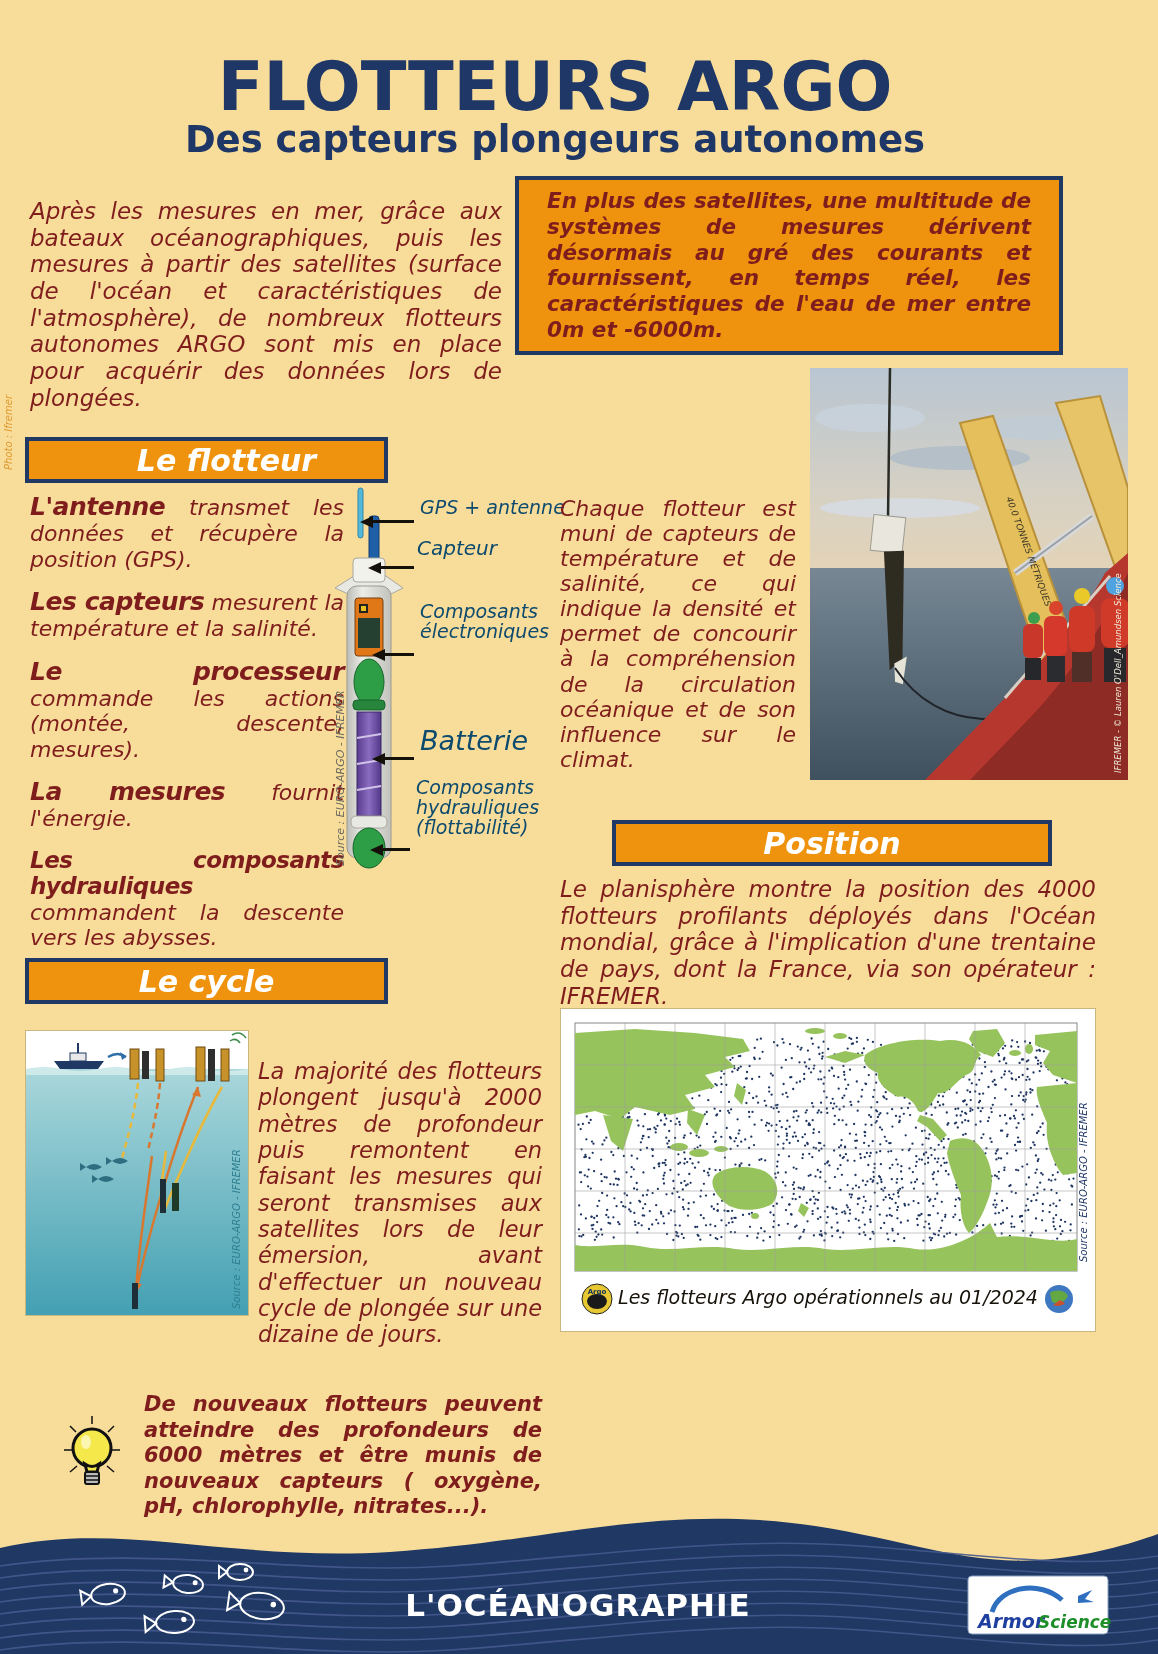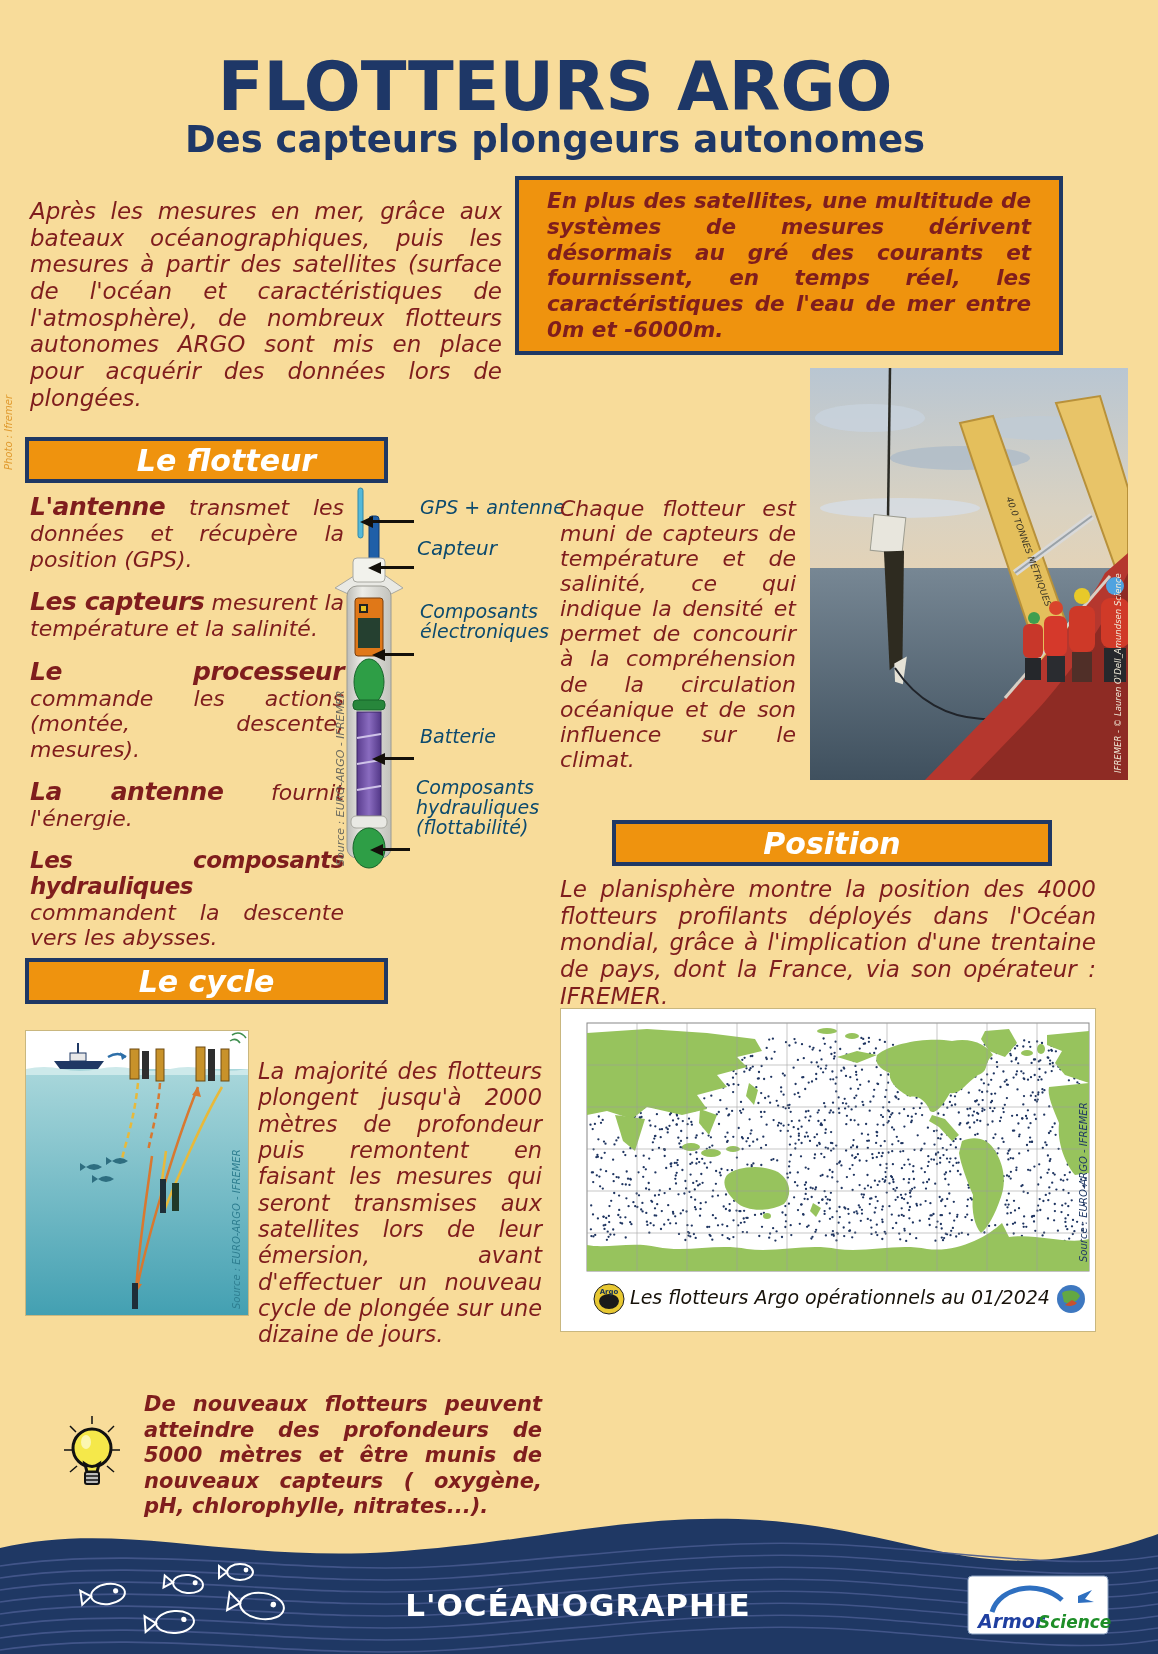--- a/index.html
+++ b/index.html
@@ -108,21 +108,21 @@
     <div class="para" style="font-size:22px;margin-bottom:15px;">
       <span class="lead">L'antenne</span><span> transmet les données et récupère la position (GPS).</span>
     </div>
     <div class="para" style="font-size:22px;margin-bottom:15px;">
       <span class="lead">Les capteurs</span><span> mesurent la température et la salinité.</span>
     </div>
     <div class="para" style="font-size:22px;margin-bottom:15px;">
       <span class="lead">Le processeur</span><span> commande les actions (montée, descente, mesures).</span>
     </div>
     <div class="para" style="font-size:22px;margin-bottom:15px;">
-      <span class="lead">La antenne</span><span> fournit l'énergie.</span>
+      <span class="lead">La mesures</span><span> fournit l'énergie.</span>
     </div>
     <div class="para" style="font-size:22px;">
       <span class="lead" style="font-size:23px;">Les composants hydrauliques</span><span> commandent la descente vers les abysses.</span>
     </div>
   </div>
 
   <div class="abs" style="left:333px;top:486px;width:72px;height:392px;">
     <svg width="72" height="392" viewBox="0 0 72 392">
       <defs>
         <linearGradient id="body" x1="0" y1="0" x2="1" y2="0">
@@ -160,31 +160,31 @@
   <div class="abs arrow" style="left:372px;top:520px;width:42px;"></div>
   <div class="abs arrow" style="left:380px;top:566px;width:34px;"></div>
   <div class="abs arrow" style="left:384px;top:653px;width:30px;"></div>
   <div class="abs arrow" style="left:384px;top:757px;width:30px;"></div>
   <div class="abs arrow" style="left:382px;top:848px;width:28px;"></div>
 
   <div class="abs dlabel" style="left:420px;top:498px;">GPS + antenne</div>
   <div class="abs dlabel" style="left:417px;top:538px;font-size:20px;">Capteur</div>
   <div class="abs dlabel" style="left:420px;top:602px;">Composants
 électroniques</div>
-  <div class="abs dlabel" style="left:420px;top:727px;font-size:19px;">Batterie</div>
+  <div class="abs dlabel" style="left:420px;top:727px;font-size:27px;">Batterie</div>
   <div class="abs dlabel" style="left:416px;top:778px;">Composants
 hydrauliques
 (flottabilité)</div>
 
   <div class="abs para" style="left:560px;top:496px;width:236px;font-size:22px;line-height:1.14;">Chaque flotteur est muni de capteurs de température et de salinité, ce qui indique la densité et permet de concourir à la compréhension de la circulation océanique et de son influence sur le climat.</div>
 
   <div class="abs hdr" style="left:612px;top:820px;width:440px;height:46px;">Position</div>
   <div class="abs para" style="left:560px;top:876px;width:536px;font-size:23px;">Le planisphère montre la position des 4000 flotteurs profilants déployés dans l'Océan mondial, grâce à l'implication d'une trentaine de pays, dont la France, via son opérateur : IFREMER.</div>
 
-  <div class="abs imgbox" style="left:560px;top:1008px;width:536px;height:324px;padding-left:12px;">
+  <div class="abs imgbox" style="left:560px;top:1008px;width:536px;height:324px;">
     <svg width="534" height="322" viewBox="0 0 534 322">
       <g transform="translate(14,14)">
         <rect x="0" y="0" width="502" height="248" fill="#FFFFFF" stroke="#888" stroke-width="1"></rect>
         <g id="map-dots">
             <circle cx="482.2" cy="67.2" r="1.15" fill="#1E3460"></circle>
             <circle cx="383.1" cy="130.1" r="1.15" fill="#1E3460"></circle>
             <circle cx="422.0" cy="23.0" r="1.15" fill="#1E3460"></circle>
             <circle cx="492.6" cy="136.7" r="1.15" fill="#1E3460"></circle>
             <circle cx="447.6" cy="91.7" r="1.15" fill="#1E3460"></circle>
             <circle cx="10.9" cy="133.8" r="1.15" fill="#1E3460"></circle>
@@ -2009,21 +2009,21 @@
           <line x1="54" y1="58" x2="47" y2="52"></line>
       </g>
       <circle cx="32" cy="34" r="19" fill="#F5E84A" stroke="#111" stroke-width="3"></circle>
       <path d="M25,50 q7,5 14,0 l-2,8 l-10,0 Z" fill="#F5E84A" stroke="#111" stroke-width="3"></path>
       <rect x="25" y="58" width="14" height="12" rx="2" fill="#BBB" stroke="#111" stroke-width="2"></rect>
       <line x1="25" y1="62" x2="39" y2="62" stroke="#111" stroke-width="1.5"></line>
       <line x1="25" y1="66" x2="39" y2="66" stroke="#111" stroke-width="1.5"></line>
       <ellipse cx="26" cy="28" rx="5" ry="7" fill="#FBF6B0"></ellipse>
     </svg>
   </div>
-  <div class="abs para" style="left:144px;top:1392px;width:398px;font-size:21px;font-weight:bold;line-height:1.22;">De nouveaux flotteurs peuvent atteindre des profondeurs de 5000 mètres et être munis de nouveaux capteurs ( oxygène, pH, chlorophylle, nitrates...).</div>
+  <div class="abs para" style="left:144px;top:1392px;width:398px;font-size:21px;font-weight:bold;line-height:1.22;">De nouveaux flotteurs peuvent atteindre des profondeurs de 6000 mètres et être munis de nouveaux capteurs ( oxygène, pH, chlorophylle, nitrates...).</div>
 
 
   <div class="abs" style="left:0;top:1504px;width:1158px;height:150px;">
     <svg width="1158" height="150" viewBox="0 0 1158 150">
       <path d="M0,44 C120,16 230,58 390,48 C540,38 630,8 760,16 C880,24 950,62 1040,56 C1090,52 1130,40 1158,30 L1158,150 L0,150 Z" fill="#1F3864"></path>
       <g fill="none" stroke="#46598E" stroke-width="1.6" opacity="0.9">
         <path d="M0,62 C150,40 300,72 450,62 C600,52 720,32 860,42 C980,50 1070,66 1158,52"></path>
         <path d="M0,74 C150,52 300,84 450,74 C600,64 720,44 860,54 C980,62 1070,78 1158,64"></path>
         <path d="M0,86 C150,64 300,96 450,86 C600,76 720,56 860,66 C980,74 1070,90 1158,76"></path>
         <path d="M0,98 C150,76 300,108 450,98 C600,88 720,68 860,78 C980,86 1070,102 1158,88"></path>

